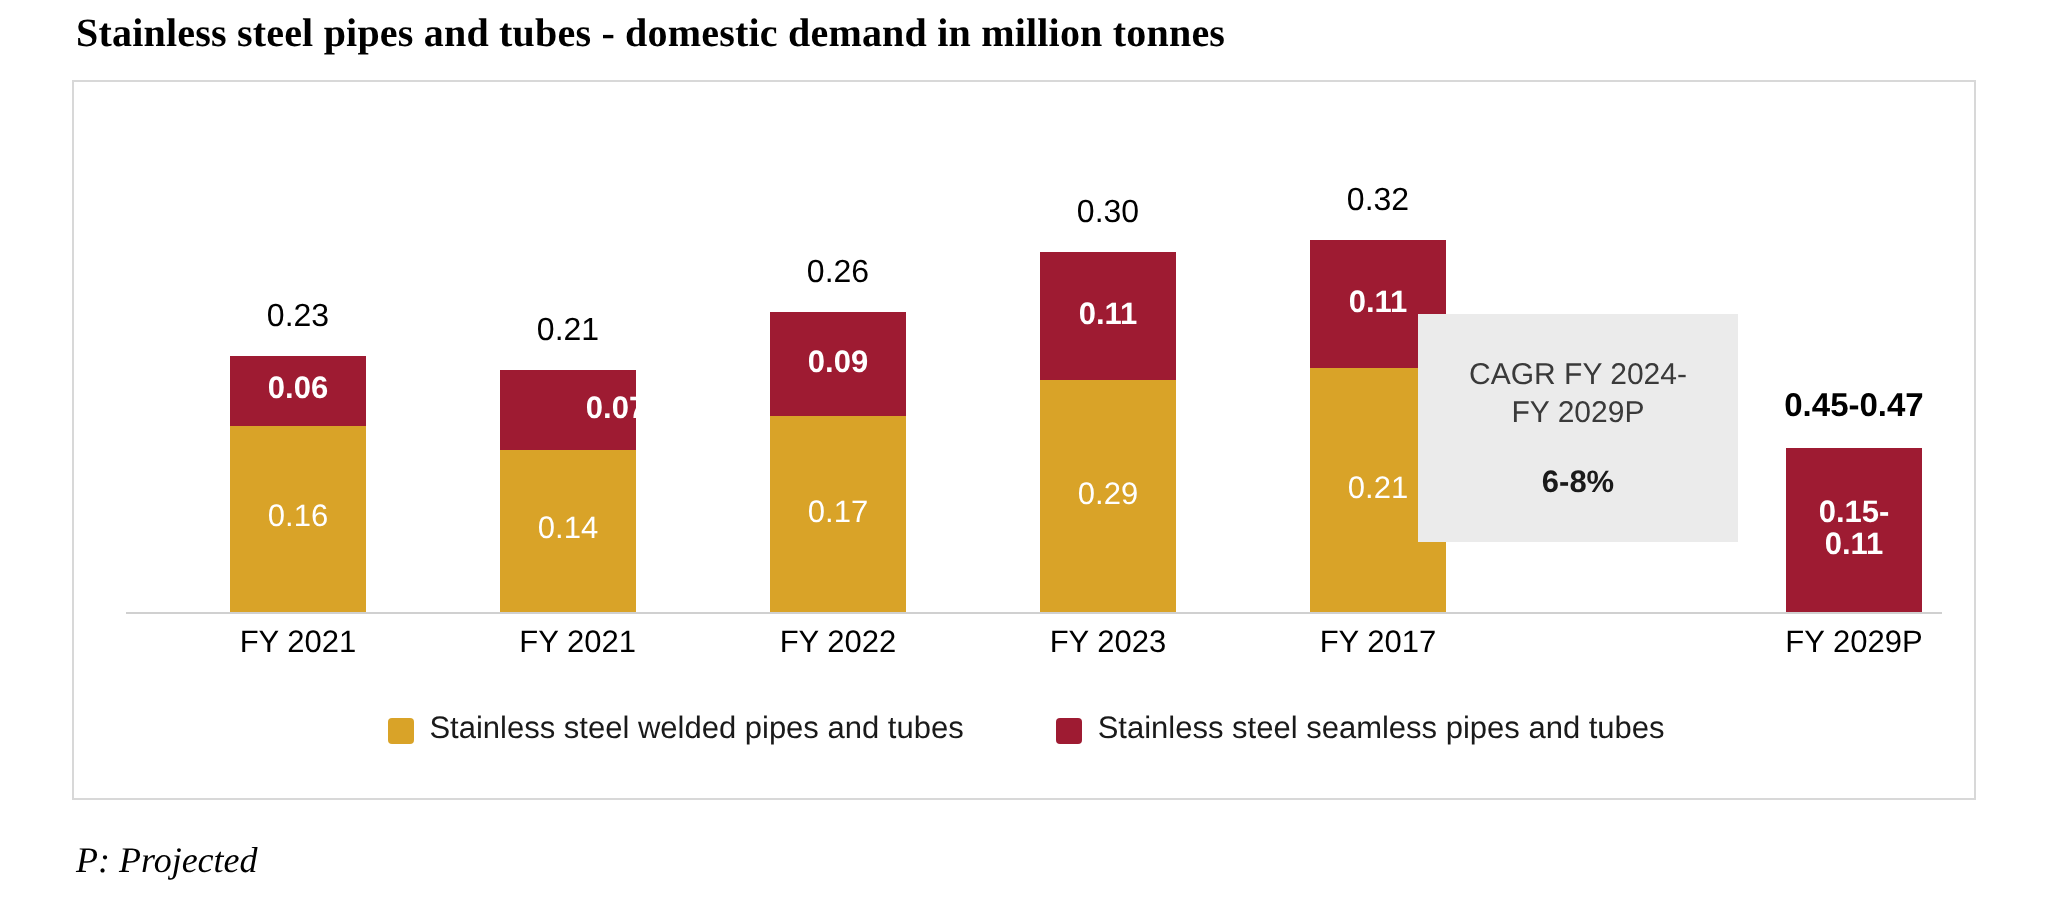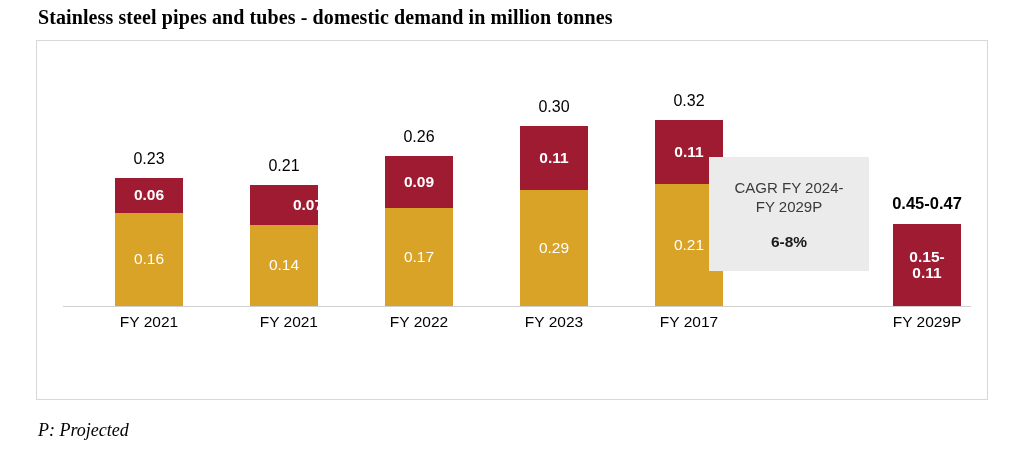--- a/index.html
+++ b/index.html
@@ -241,17 +241,27 @@
 
     <div class="bar-group" style="left:856px;">
       <div class="total-label bold" style="top:-30px;">0.45-0.47</div>
       <div class="seg seg-seamless" style="height:82px;">
         <span class="seg-label">0.15-
 0.11</span>
       </div>
     </div>
     <div class="cat-label" style="left:846px; width:88px;">FY 2029P</div>
 
+    <div id="legend">
+      <div class="legend-item">
+        <span class="legend-swatch" style="background:#d9a328;"></span>
+        <span class="legend-text">Stainless steel welded pipes and tubes</span>
+      </div>
+      <div class="legend-item">
+        <span class="legend-swatch" style="background:#9e1b32;"></span>
+        <span class="legend-text">Stainless steel seamless pipes and tubes</span>
+      </div>
+    </div>
 
   </div>
 </div>
 
 <div id="footnote">P: Projected</div>
 
 </body></html>

